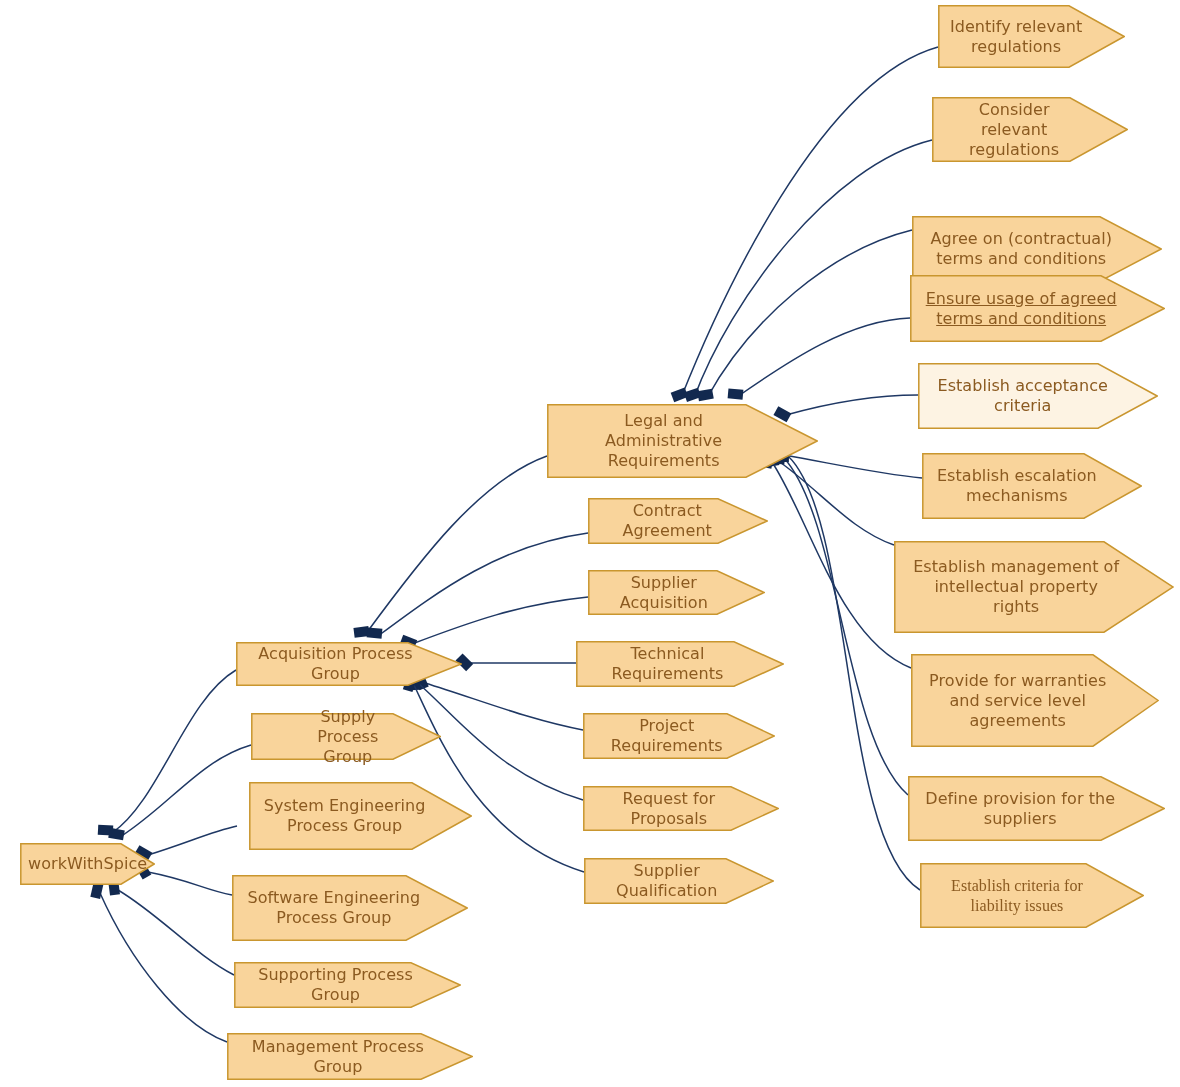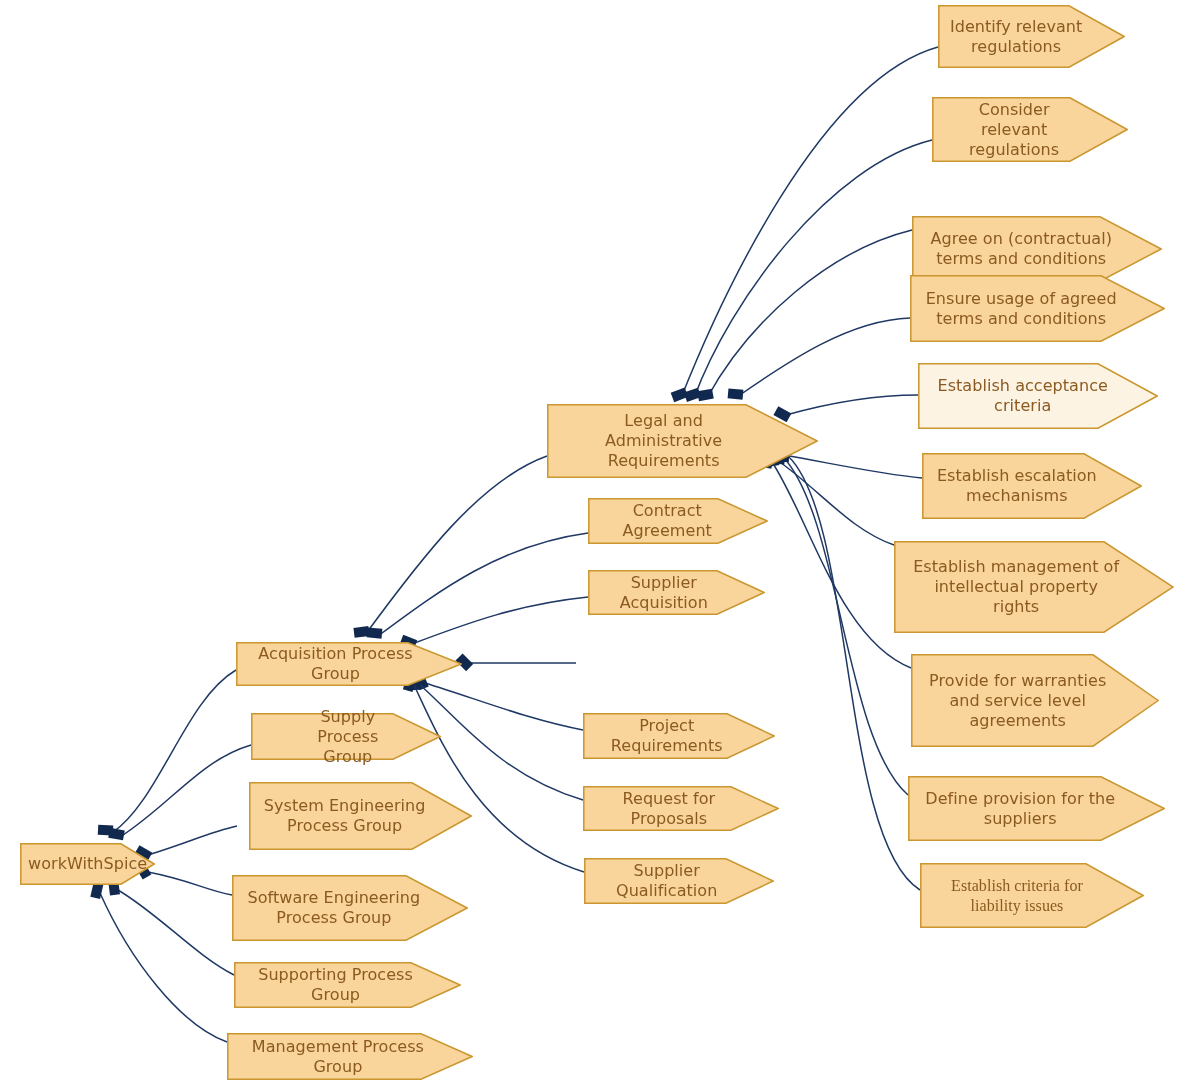--- a/index.html
+++ b/index.html
@@ -145,20 +145,23 @@
     <div class="node chev" style="left: 547px; top: 404px; width: 271px; height: 74px;"><svg class="shape" viewBox="0 0 271 74" preserveAspectRatio="none">
         <polygon points="0.8,0.8 199,0.8 270.2,37 199,73.2 0.8,73.2" fill="#f9d49b" stroke="#c9962f" stroke-width="1.5" vector-effect="non-scaling-stroke"></polygon>
       </svg><span class="label" style="padding-right: 54px;">Legal and Administrative
 Requirements</span></div>
     <div class="node chev" style="left: 588px; top: 498px; width: 180px; height: 46px;"><svg class="shape" viewBox="0 0 180 46" preserveAspectRatio="none">
         <polygon points="0.8,0.8 130,0.8 179.2,23 130,45.2 0.8,45.2" fill="#f9d49b" stroke="#c9962f" stroke-width="1.5" vector-effect="non-scaling-stroke"></polygon>
       </svg><span class="label" style="padding-right: 37.5px; padding-left: 16px;">Contract Agreement</span></div>
     <div class="node chev" style="left: 588px; top: 570px; width: 177px; height: 45px;"><svg class="shape" viewBox="0 0 177 45" preserveAspectRatio="none">
         <polygon points="0.8,0.8 129,0.8 176.2,22.5 129,44.2 0.8,44.2" fill="#f9d49b" stroke="#c9962f" stroke-width="1.5" vector-effect="non-scaling-stroke"></polygon>
       </svg><span class="label" style="padding-right: 36px;">Supplier Acquisition</span></div>
+    <div class="node chev" style="left: 576px; top: 641px; width: 208px; height: 46px;"><svg class="shape" viewBox="0 0 208 46" preserveAspectRatio="none">
+        <polygon points="0.8,0.8 158,0.8 207.2,23 158,45.2 0.8,45.2" fill="#f9d49b" stroke="#c9962f" stroke-width="1.5" vector-effect="non-scaling-stroke"></polygon>
+      </svg><span class="label" style="padding-right: 37.5px;">Technical Requirements</span></div>
     <div class="node chev" style="left: 583px; top: 713px; width: 192px; height: 46px;"><svg class="shape" viewBox="0 0 192 46" preserveAspectRatio="none">
         <polygon points="0.8,0.8 144,0.8 191.2,23 144,45.2 0.8,45.2" fill="#f9d49b" stroke="#c9962f" stroke-width="1.5" vector-effect="non-scaling-stroke"></polygon>
       </svg><span class="label" style="padding-right: 36px;">Project Requirements</span></div>
     <div class="node chev" style="left: 583px; top: 786px; width: 196px; height: 45px;"><svg class="shape" viewBox="0 0 196 45" preserveAspectRatio="none">
         <polygon points="0.8,0.8 148,0.8 195.2,22.5 148,44.2 0.8,44.2" fill="#f9d49b" stroke="#c9962f" stroke-width="1.5" vector-effect="non-scaling-stroke"></polygon>
       </svg><span class="label" style="padding-right: 36px;">Request for Proposals</span></div>
     <div class="node chev" style="left: 584px; top: 858px; width: 190px; height: 46px;"><svg class="shape" viewBox="0 0 190 46" preserveAspectRatio="none">
         <polygon points="0.8,0.8 142,0.8 189.2,23 142,45.2 0.8,45.2" fill="#f9d49b" stroke="#c9962f" stroke-width="1.5" vector-effect="non-scaling-stroke"></polygon>
       </svg><span class="label" style="padding-right: 36px;">Supplier Qualification</span></div>
     <div class="node chev" style="left: 938px; top: 5px; width: 187px; height: 63px;"><svg class="shape" viewBox="0 0 187 63" preserveAspectRatio="none">
@@ -166,21 +169,21 @@
       </svg><span class="label" style="padding-right: 42px;">Identify relevant
 regulations</span></div>
     <div class="node chev" style="left: 932px; top: 97px; width: 196px; height: 65px;"><svg class="shape" viewBox="0 0 196 65" preserveAspectRatio="none">
         <polygon points="0.8,0.8 138,0.8 195.2,32.5 138,64.2 0.8,64.2" fill="#f9d49b" stroke="#c9962f" stroke-width="1.5" vector-effect="non-scaling-stroke"></polygon>
       </svg><span class="label" style="padding-right: 43.5px;">Consider relevant
 regulations</span></div>
     <div class="node chev" style="left: 912px; top: 184px; width: 250px; height: 66px; margin-top: 32px;"><svg class="shape" viewBox="0 0 250 66" preserveAspectRatio="none">
         <polygon points="0.8,0.8 188,0.8 249.2,33 188,65.2 0.8,65.2" fill="#f9d49b" stroke="#c9962f" stroke-width="1.5" vector-effect="non-scaling-stroke"></polygon>
       </svg><span class="label" style="padding-right: 46.5px;">Agree on (contractual)
 terms and conditions</span></div>
-    <div class="node chev" style="left: 910px; top: 275px; width: 255px; height: 67px;"><svg class="shape" viewBox="0 0 255 67" preserveAspectRatio="none">
+    <div class="node chev" style="left: 910px; top: 275px; width: 255px; height: 67px; text-decoration: underline;"><svg class="shape" viewBox="0 0 255 67" preserveAspectRatio="none">
         <polygon points="0.8,0.8 191,0.8 254.2,33.5 191,66.2 0.8,66.2" fill="#f9d49b" stroke="#c9962f" stroke-width="1.5" vector-effect="non-scaling-stroke"></polygon>
       </svg><span class="label" style="padding-right: 48px;">Ensure usage of agreed
 terms and conditions</span></div>
     <div class="node chev" style="left: 918px; top: 363px; width: 240px; height: 66px;"><svg class="shape" viewBox="0 0 240 66" preserveAspectRatio="none">
         <polygon points="0.8,0.8 180,0.8 239.2,33 180,65.2 0.8,65.2" fill="#fdf3e3" stroke="#c9962f" stroke-width="1.5" vector-effect="non-scaling-stroke"></polygon>
       </svg><span class="label" style="padding-right: 45px;">Establish acceptance
 criteria</span></div>
     <div class="node chev" style="left: 922px; top: 453px; width: 220px; height: 66px;"><svg class="shape" viewBox="0 0 220 66" preserveAspectRatio="none">
         <polygon points="0.8,0.8 162,0.8 219.2,33 162,65.2 0.8,65.2" fill="#f9d49b" stroke="#c9962f" stroke-width="1.5" vector-effect="non-scaling-stroke"></polygon>
       </svg><span class="label" style="padding-right: 43.5px;">Establish escalation

